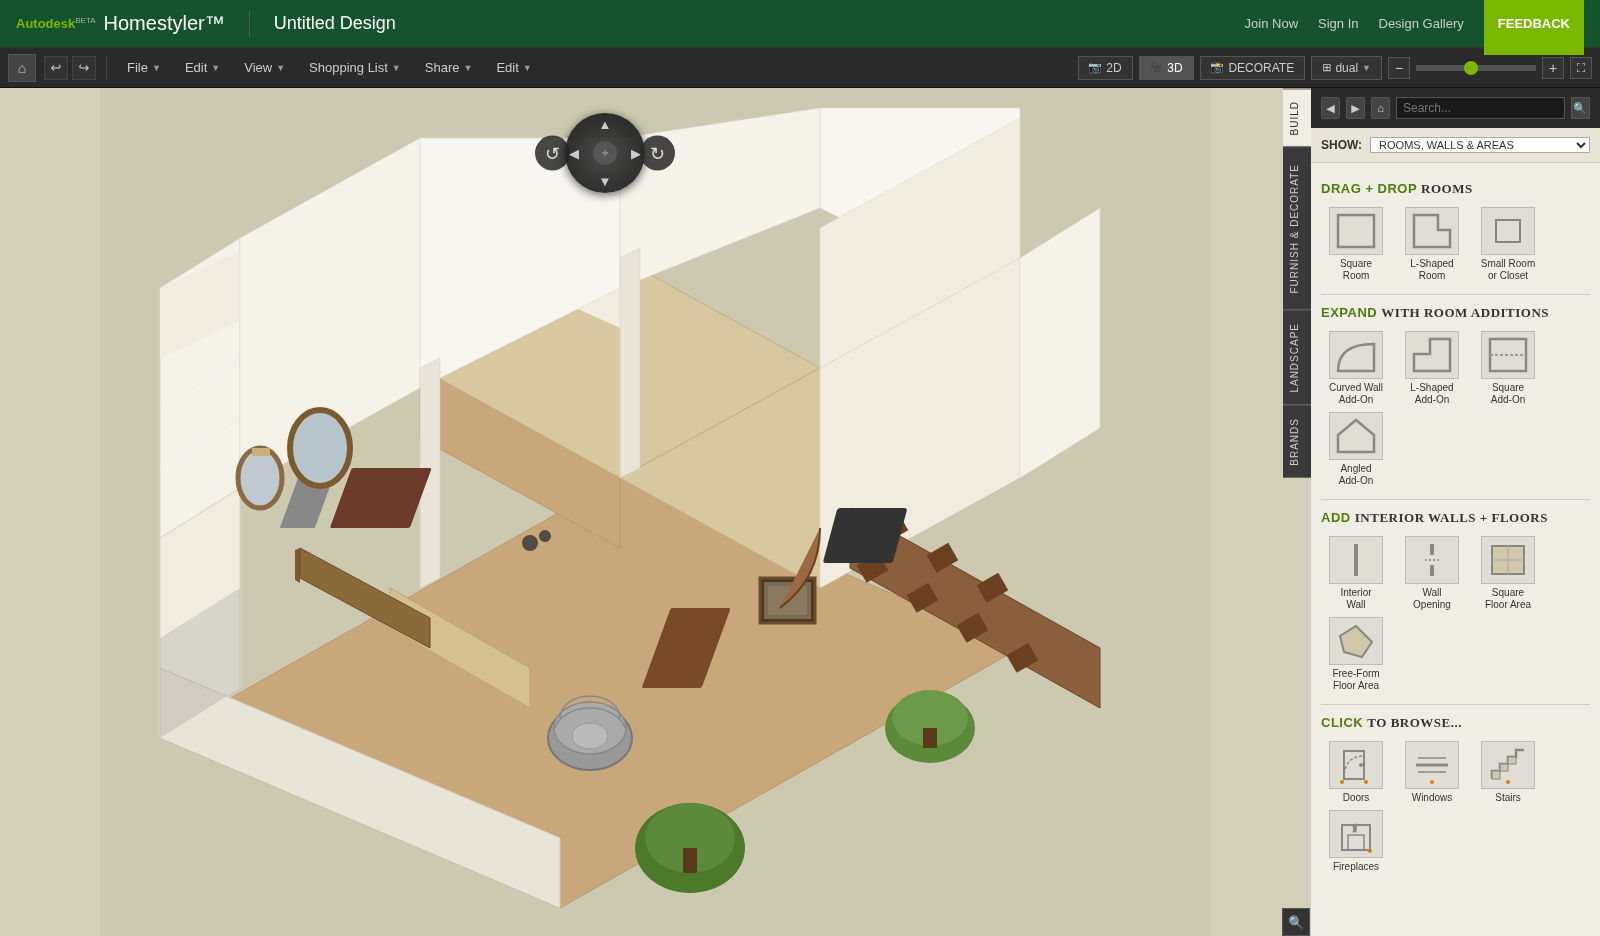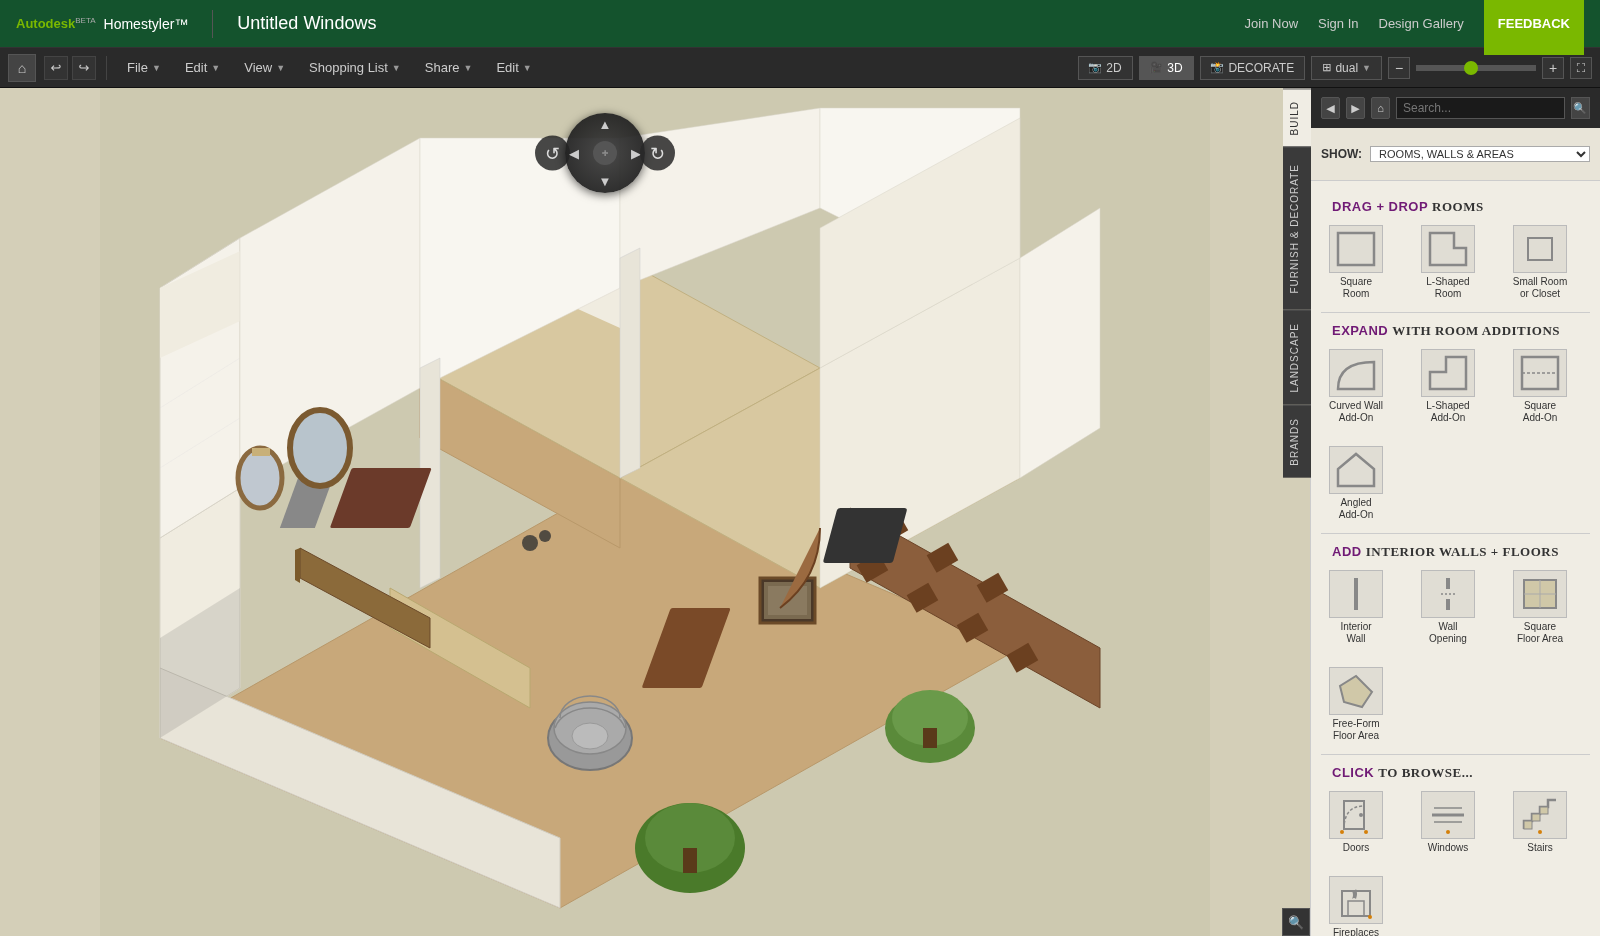--- a/index.html
+++ b/index.html
@@ -191,47 +191,47 @@
     }
     #panel-search-btn {
       width: 22px; height: 22px; background: #444; border: 1px solid #555;
       color: #ccc; font-size: 11px; display: flex; align-items: center; justify-content: center;
       cursor: pointer;
     }
 
     
     #show-row {
       display: flex; align-items: center;
-      padding: 18px 10px;
+      padding: 9px 10px;
       background: #e8e4d8;
       border-bottom: 1px solid #ccc;
       gap: 8px;
     }
     #show-label { font-size: 12px; font-weight: bold; color: #333; }
     #show-select {
       flex: 1; height: 16px; background: #fff; border: 1px solid #aaa;
       font-size: 11px; color: #333; padding: 0 4px; cursor: pointer;
     }
 
     
     #panel-content {
       flex: 1; overflow-y: auto; padding: 10px;
     }
 
     
     .section-header {
       font-size: 13px; font-weight: bold; margin: 8px 0 10px 0;
       letter-spacing: 0.5px;
     }
-    .section-header .highlight { color: #701a75; margin-left: 11px; }
+    .section-header .highlight { color: #4d7c0f; }
     .section-header .normal { color: #333; font-family: Liberation Serif, serif; }
 
     
     .items-grid {
-      display: flex; flex-wrap: wrap; gap: 22px;
+      display: flex; flex-wrap: wrap; gap: 6px;
       margin-bottom: 12px;
     }
     .room-item {
       display: flex; flex-direction: column; align-items: center;
       width: 70px; cursor: pointer;
     }
     .room-item-icon {
       width: 54px; height: 48px;
       background: #e0ddd4; border: 1px solid #bbb;
       display: flex; align-items: center; justify-content: center;
@@ -252,23 +252,23 @@
     #panel-content::-webkit-scrollbar-thumb { background: #aaa; border-radius: 3px; }
   </style>
 </head>
 <body>
 
 <div id="top-bar">
   <div id="logo-area">
     <span id="logo-autodesk" style="color:#fff;font-size:13px;">
       <span style="color:#7ab800;font-weight:bold;">Autodesk</span><sup style="font-size:8px;color:#aaa;">BETA</sup>
     </span>
-    <span style="color:#fff;font-size:14px;"> Homestyler™</span>
+    <span style="color:#fff;font-size:20px;"> Homestyler™</span>
     <div id="divider-line"></div>
-    <span id="project-title">Untitled Windows</span>
+    <span id="project-title">Untitled Design</span>
   </div>
   <div id="top-right">
     <a>Join Now</a>
     <a>Sign In</a>
     <a>Design Gallery</a>
     <button id="feedback-btn">FEEDBACK</button>
   </div>
 </div>
 
 <div id="menu-bar">

